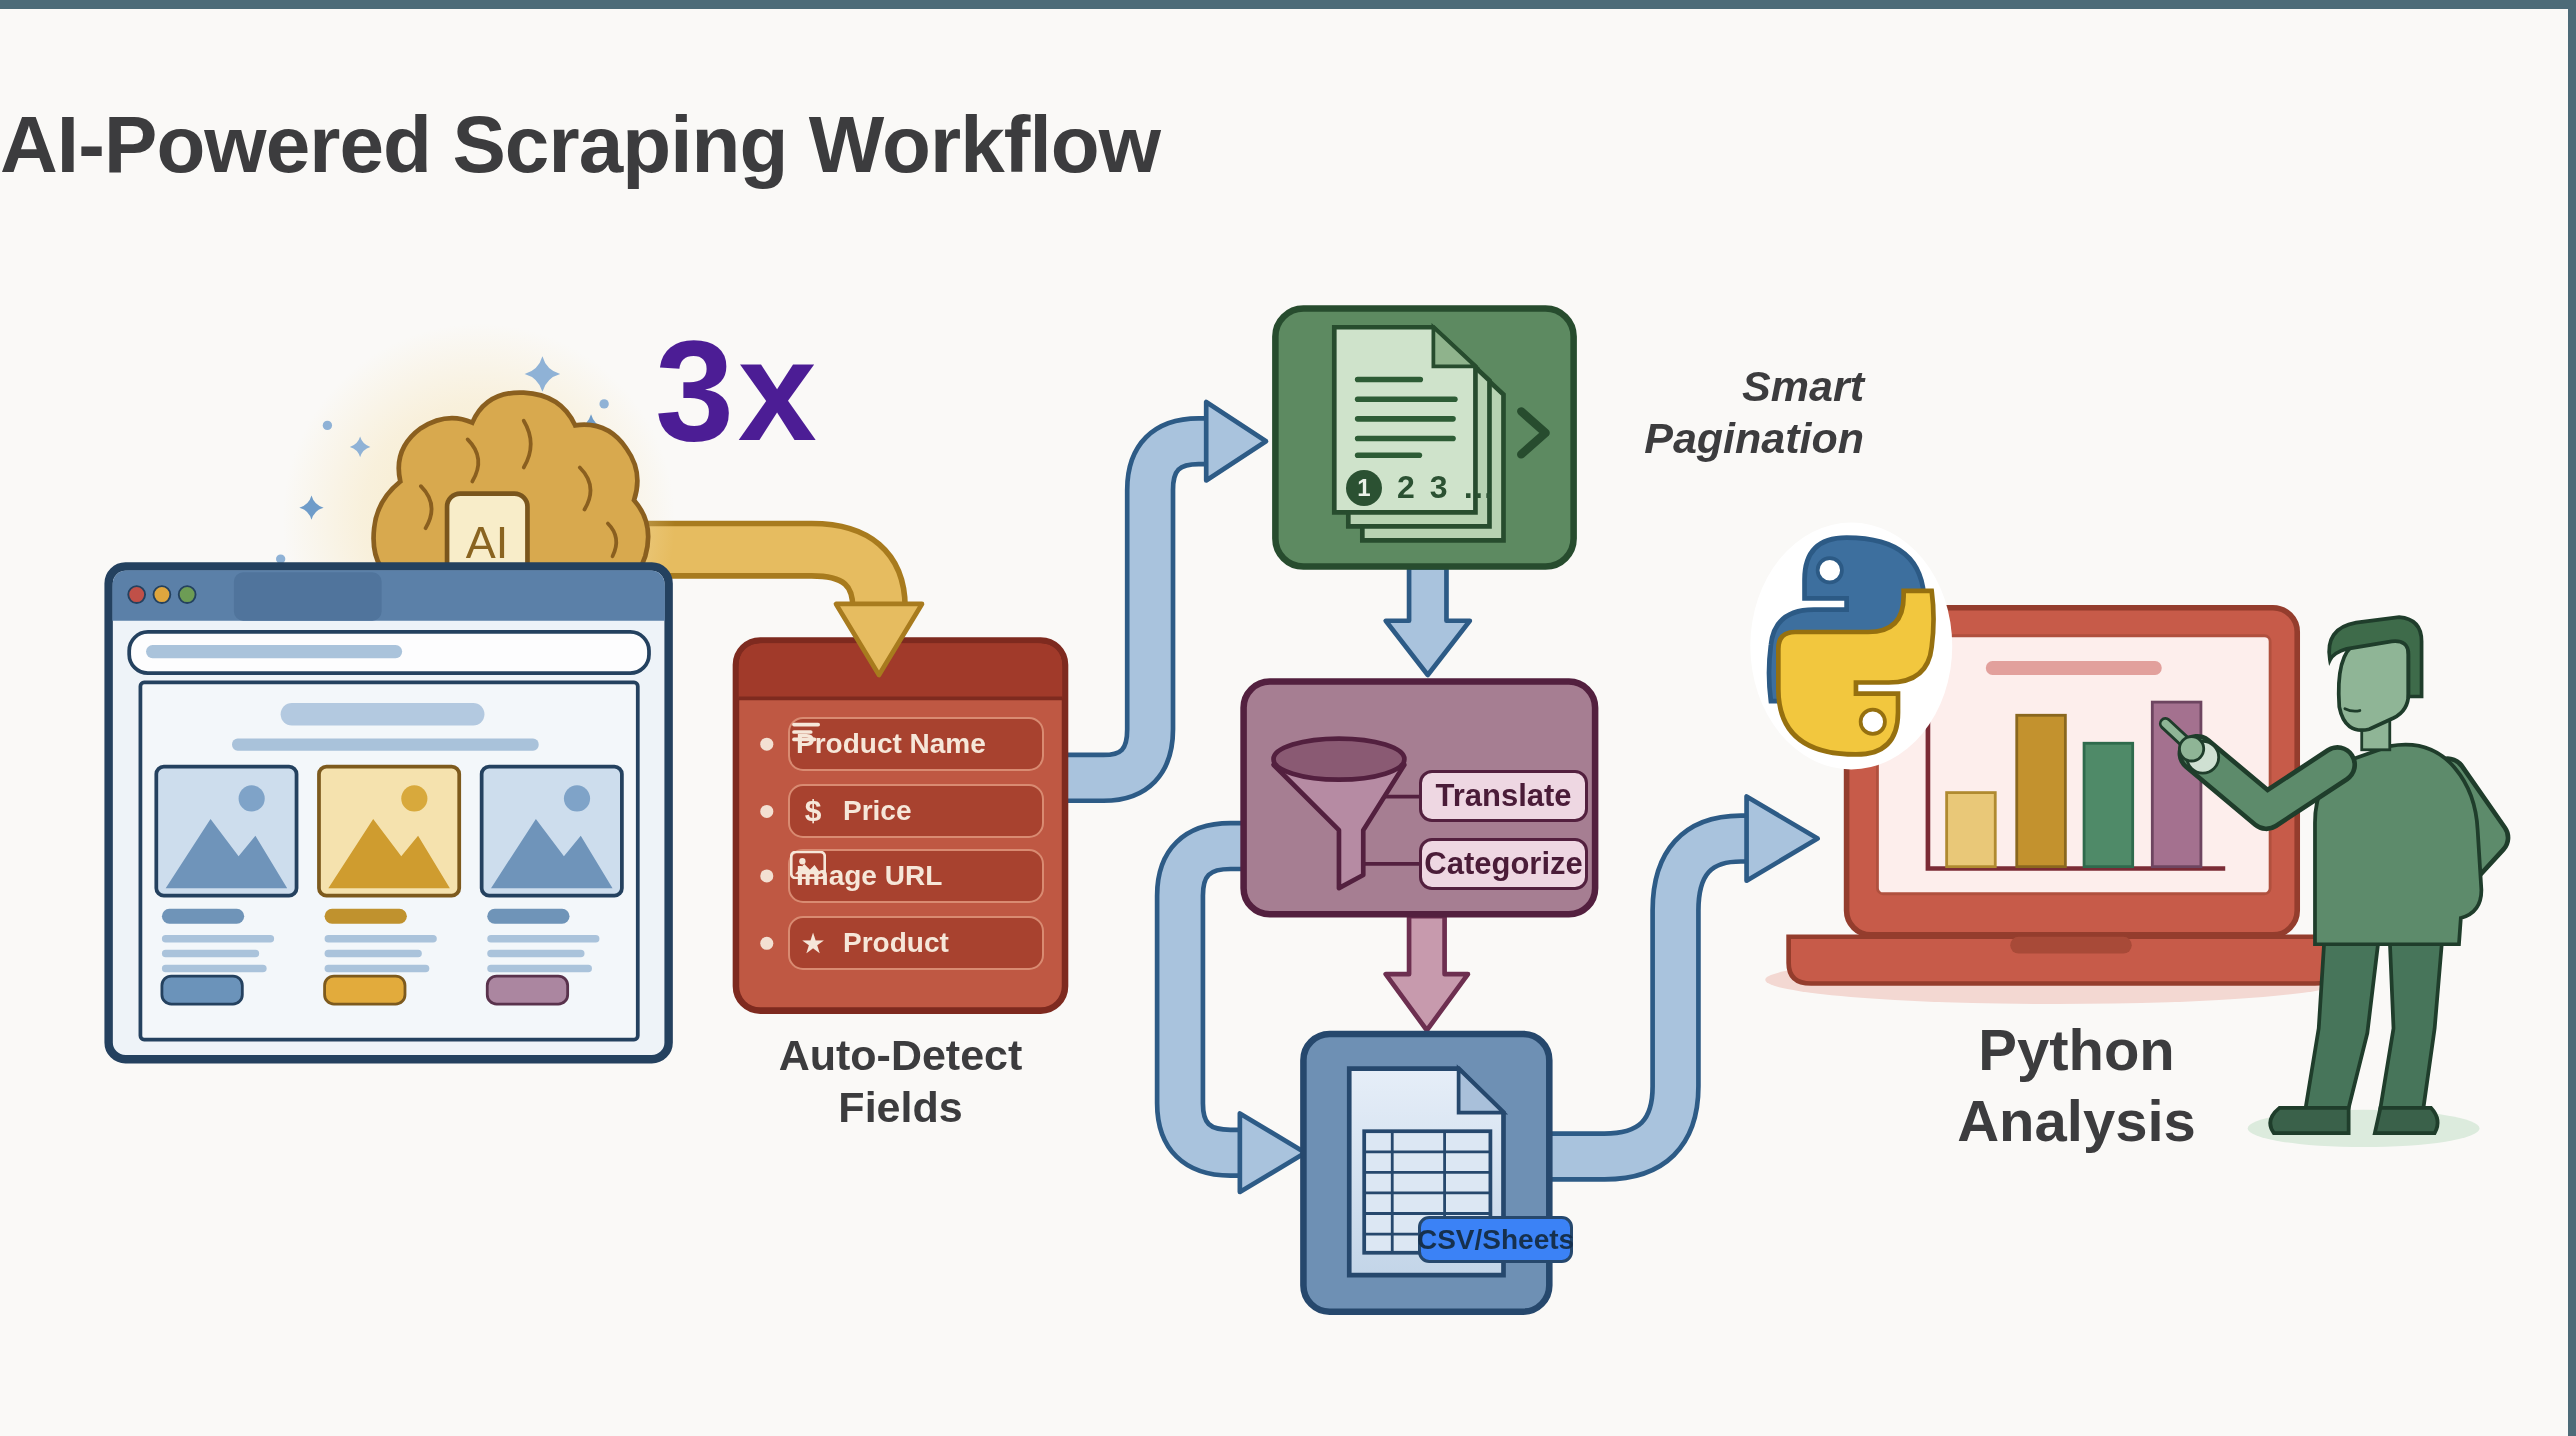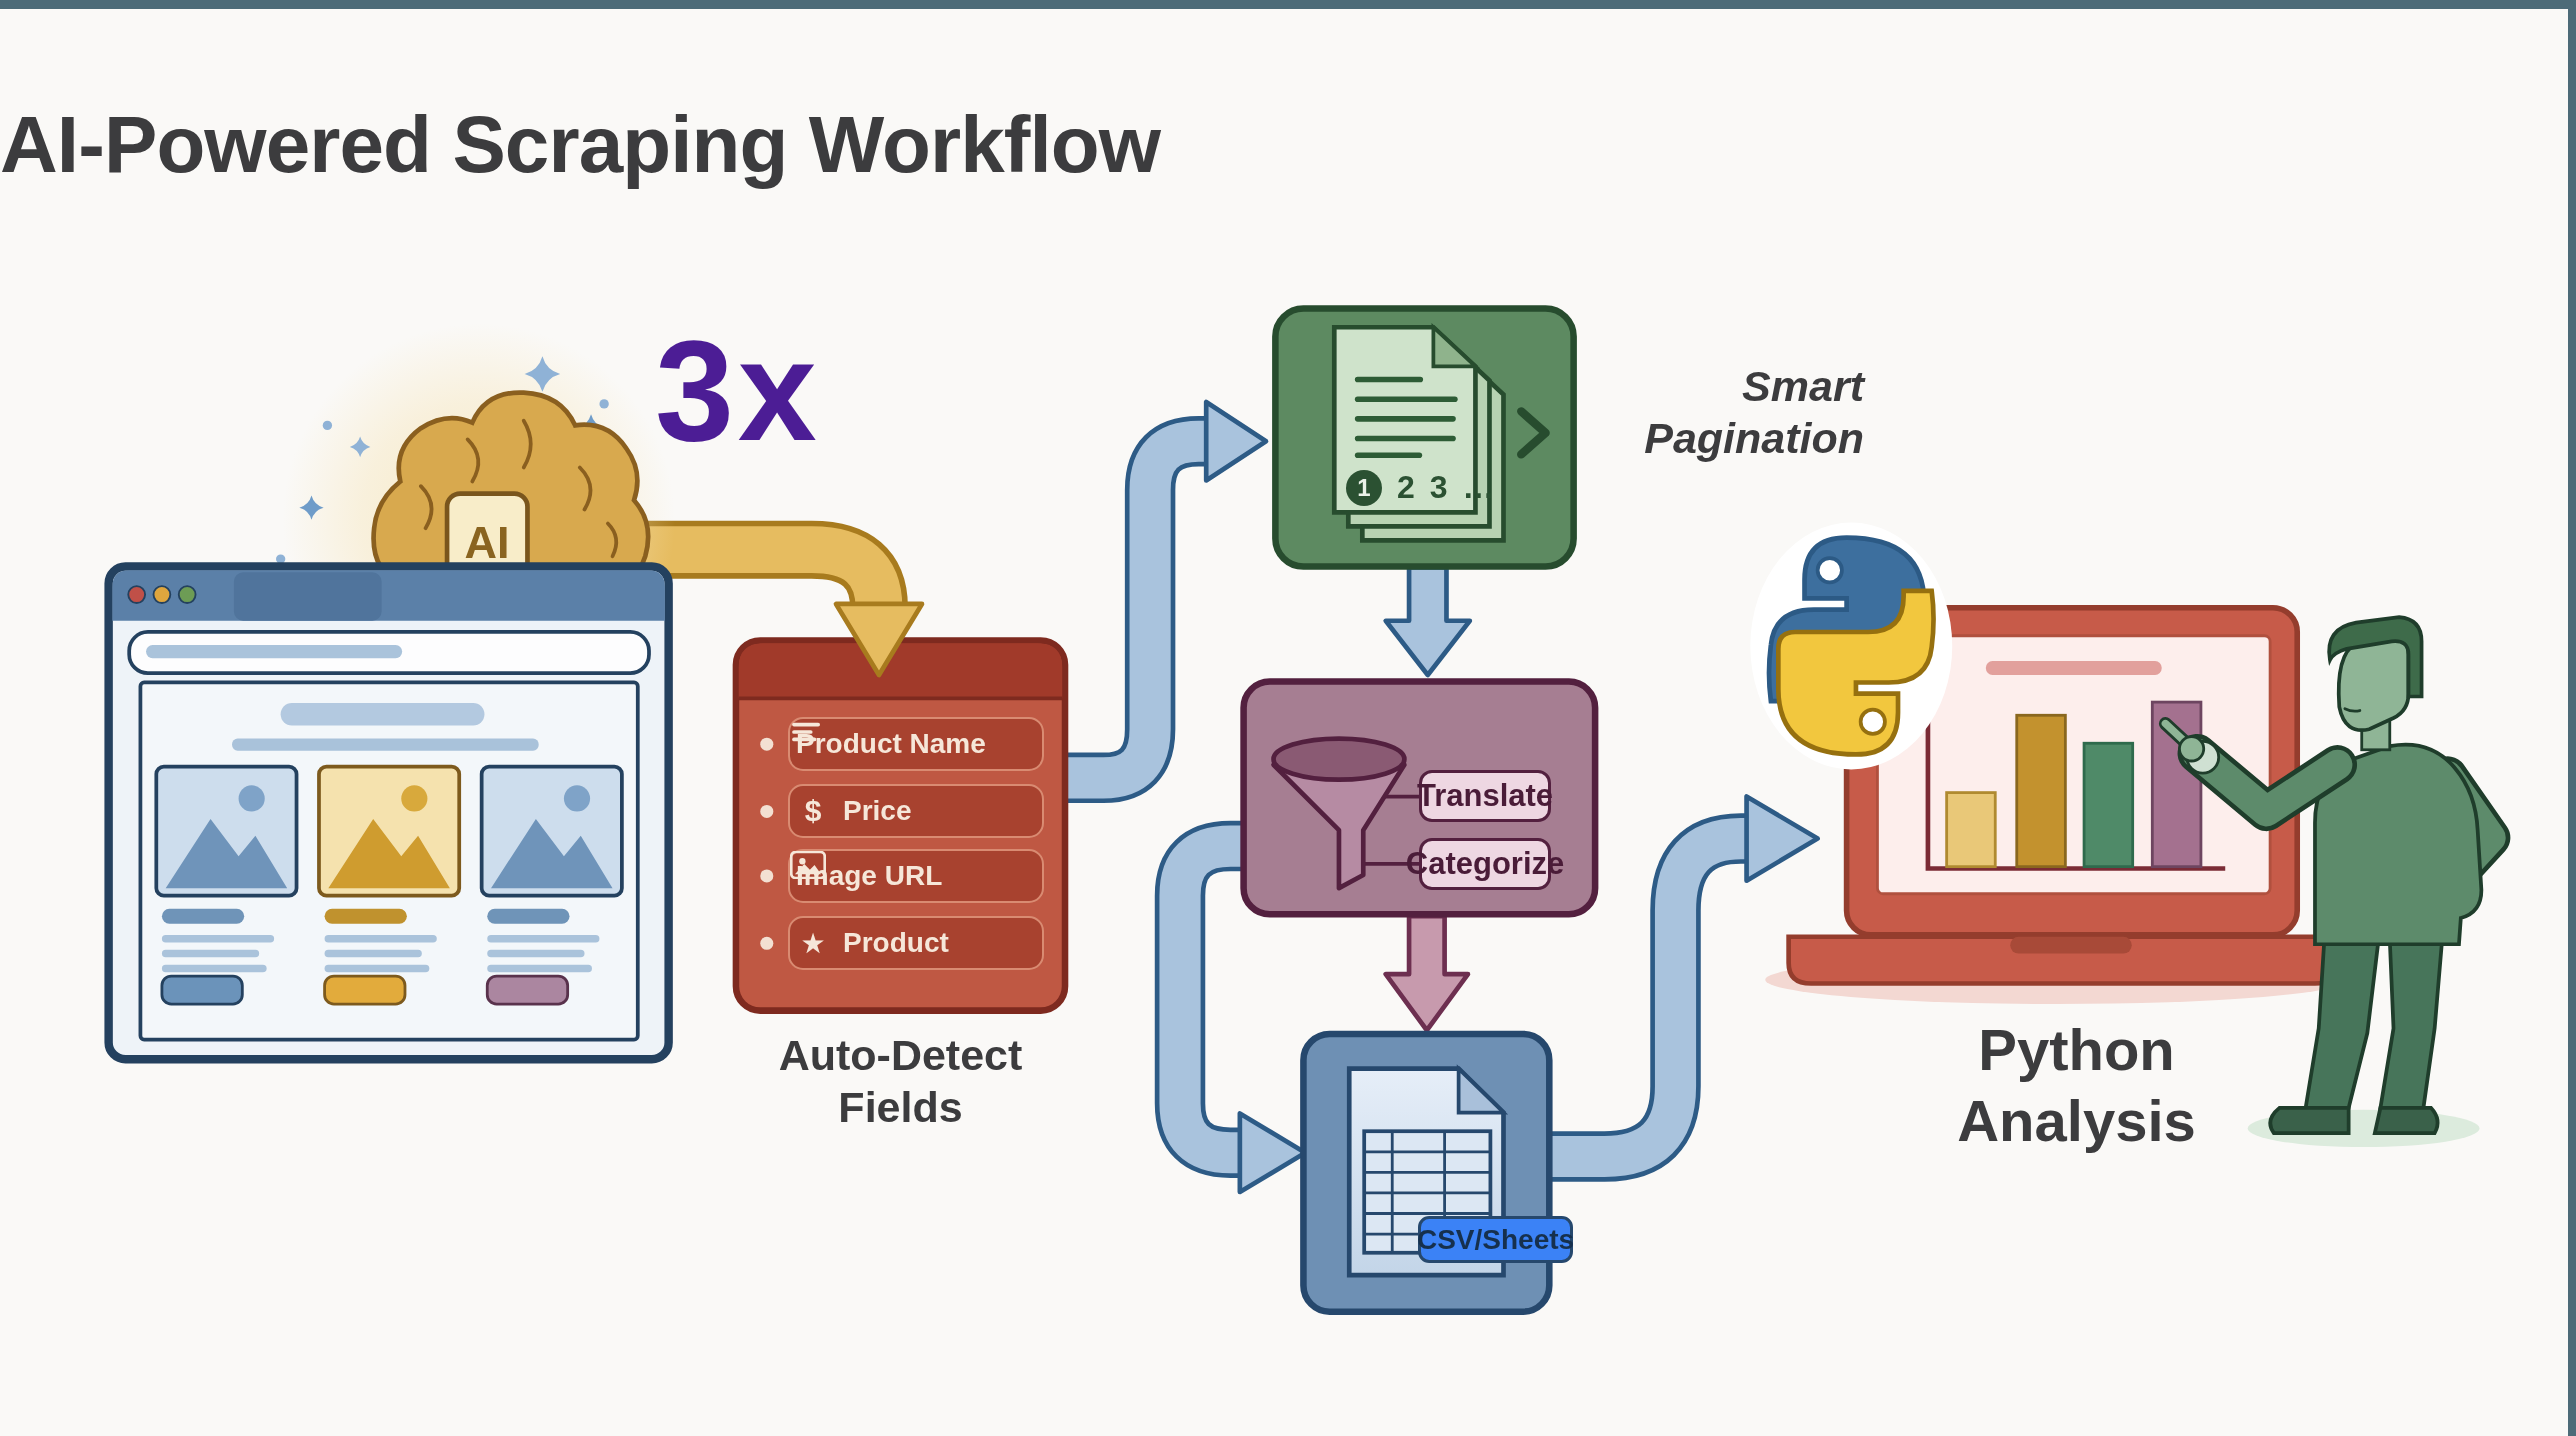--- a/index.html
+++ b/index.html
@@ -15,21 +15,21 @@
     left:0; right:8.4px; top:99px; text-align:left;
     font-size:80px; font-weight:700; color:#3c3c3e; letter-spacing:-0.9px;
   }
   #multiplier{
     left:655px; top:309px; font-size:142px; font-weight:700;
     color:#4c1d95; letter-spacing:3.7px;
   }
   #ai-chip-label{
     left:447px; top:494px; width:80px; height:97px;
     display:flex; align-items:center; justify-content:center;
-    font-size:45px; font-weight:700; color:#8a6420;
+    font-size:45px; font-weight:400; color:#8a6420;
   }
   .field-pill{
     left:788px; width:256px; height:54px; box-sizing:border-box;
     background:#a8422f; border:2.8px solid #d98b72; border-radius:15px;
     display:flex; align-items:center; gap:13px; padding-left:6px;
     color:#f6e7d9; font-size:28px; font-weight:600; white-space:nowrap;
   }
   .field-pill .glyph{font-size:30px; font-weight:700; width:34px; text-align:center;}
   .field-pill svg{flex:0 0 auto;}
   .caption{
@@ -40,21 +40,21 @@
   #python-analysis-caption{left:1894px; top:1015px; width:365px; text-align:center; font-size:58px;}
   #pagination-row{
     left:1346px; top:469px; display:flex; align-items:center; gap:15px;
     color:#2b5132; font-size:32px; font-weight:700;
   }
   #pagination-row .page-one{
     width:36px; height:36px; border-radius:50%; background:#2b5132;
     color:#eaf2e8; font-size:24px; display:flex; align-items:center; justify-content:center;
   }
   .refine-btn{
-    left:1419px; width:132px; height:52px; box-sizing:border-box;
+    left:1419px; width:169px; height:52px; box-sizing:border-box;
     background:#eed7e2; border:3.7px solid #53203f; border-radius:13px;
     display:flex; align-items:center; justify-content:center;
     font-size:31px; font-weight:700; color:#4a1c38;
   }
   #export-tag{
     left:1418px; top:1216px; width:155px; height:47px; box-sizing:border-box;
     background:#3b82f6; border:3.7px solid #26486d; border-radius:11.2px;
     display:flex; align-items:center; justify-content:center;
     font-size:28px; font-weight:700; color:#16304d;
   }

